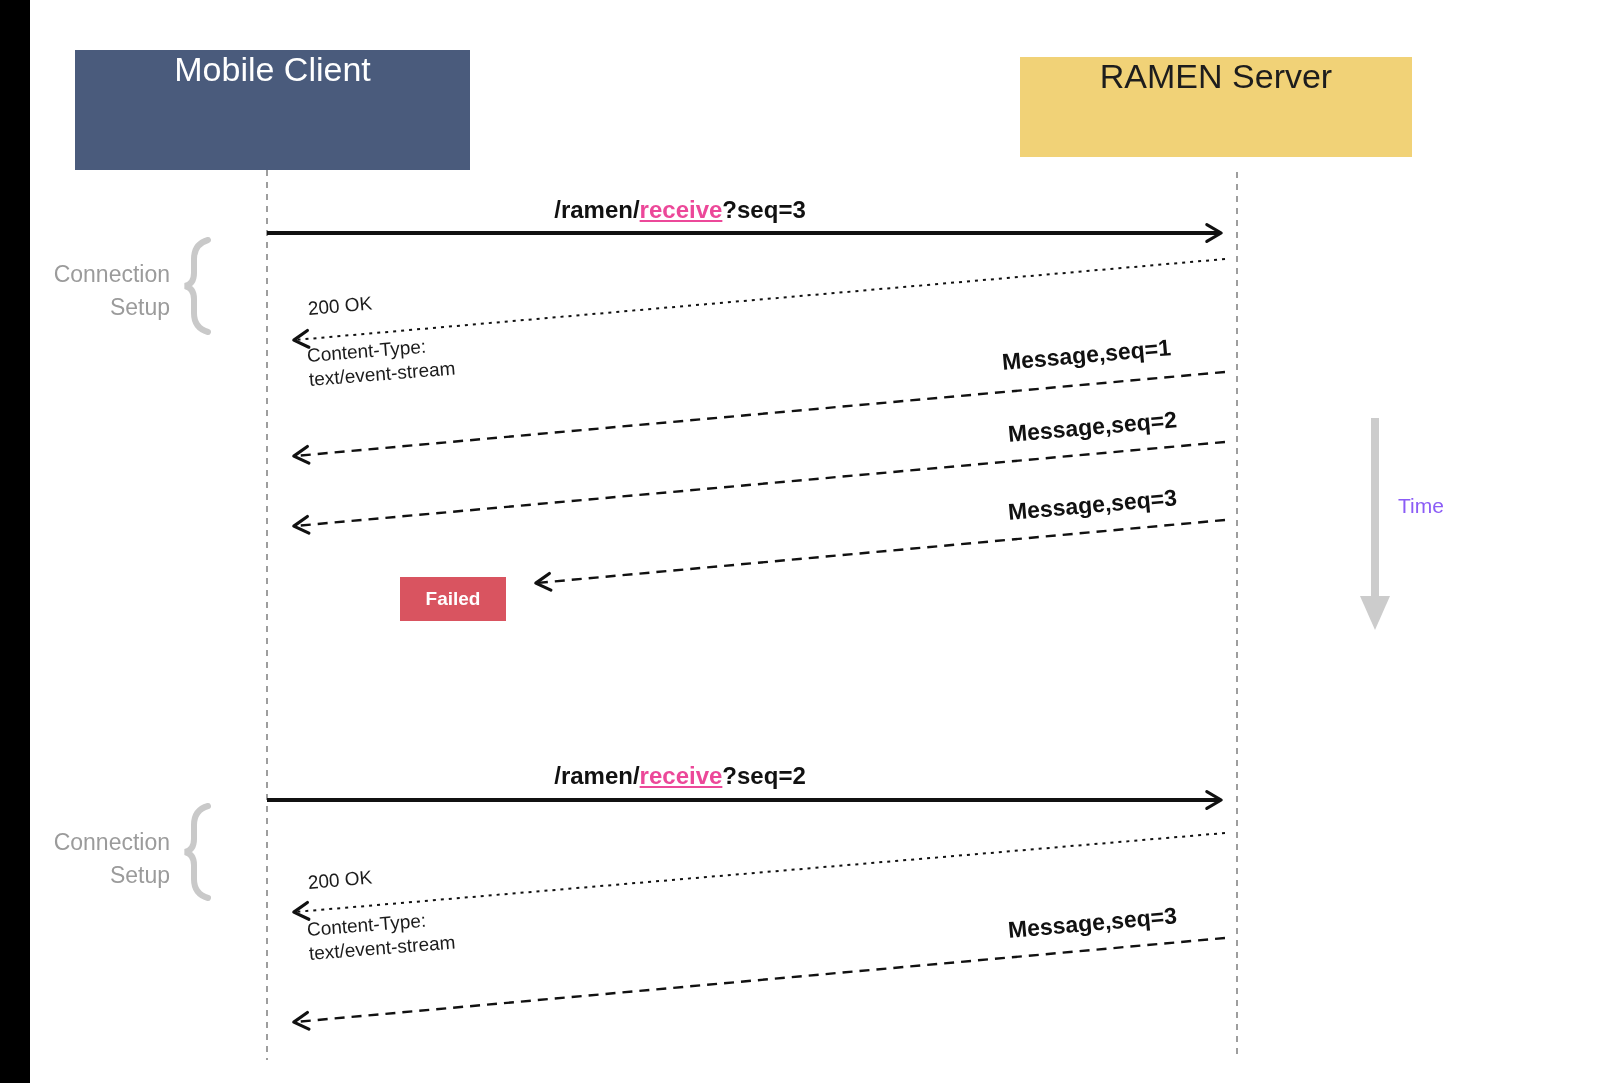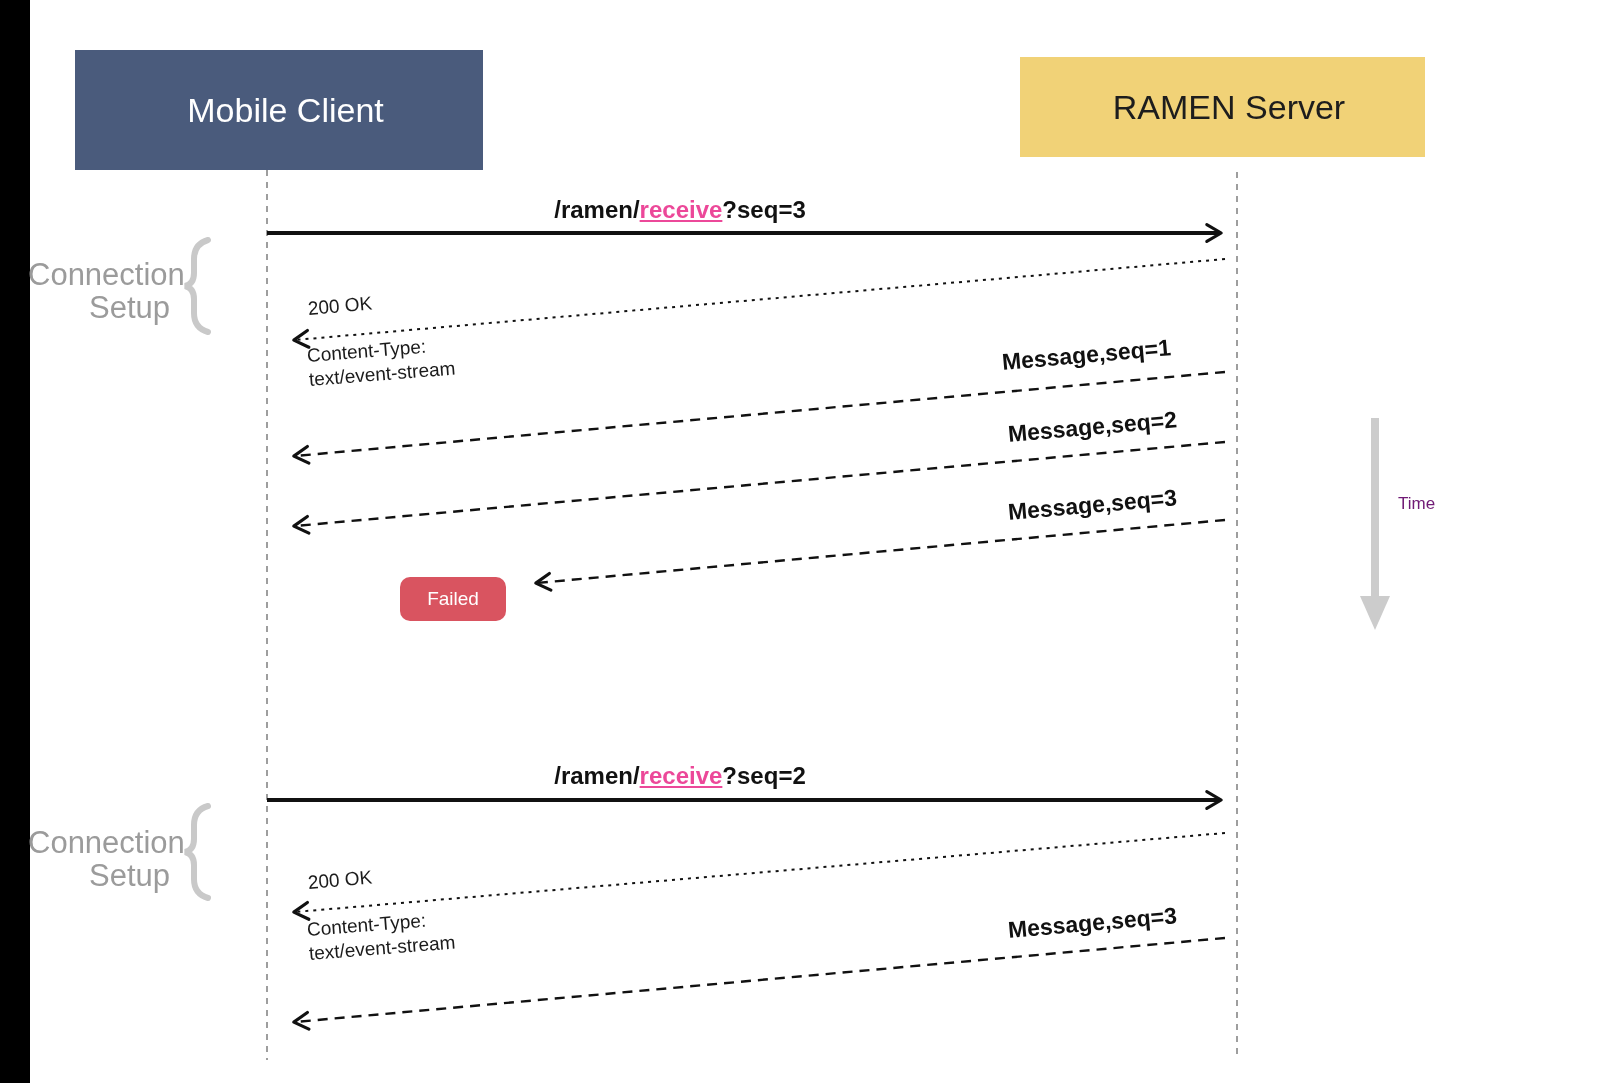--- a/index.html
+++ b/index.html
@@ -10,23 +10,22 @@
     background: #ffffff;
     overflow: hidden;
     font-family: "Liberation Sans", sans-serif;
   }
   .left-bar {
     position: absolute; left: 0; top: 0; width: 30px; height: 1083px;
     background: #000000;
   }
   .actor-box {
     position: absolute;
-    display: flex; align-items: center; justify-content: center;
+    display: flex; align-items: flex-start; justify-content: center;
     font-size: 34px;
-    padding-left: 13px;
   }
   .actor-box.client {
     left: 75px; top: 50px; width: 395px; height: 120px;
     background: #4A5B7C; color: #ffffff;
   }
   .actor-box.server {
     left: 1020px; top: 57px; width: 392px; height: 100px;
     background: #F1D277; color: #1d1d1d;
   }
   svg.layer { position: absolute; left: 0; top: 0; }
@@ -51,31 +50,31 @@
     position: absolute; left: 308px; font-size: 19px; color: #1b1b1b;
     transform: rotate(-5deg); transform-origin: left center; white-space: nowrap;
   }
   .resp-ct {
     position: absolute; left: 308px; font-size: 19px; color: #1b1b1b;
     line-height: 24px; transform: rotate(-4.5deg); transform-origin: left center;
     white-space: nowrap;
   }
   .failed-badge {
     position: absolute; left: 400px; top: 577px; width: 106px; height: 44px;
-    background: #D95460; color: #ffffff; border-radius: 10px;
-    font-weight: normal; font-size: 19px;
+    background: #D95460; color: #ffffff; border-radius: 0;
+    font-weight: bold; font-size: 19px;
     display: flex; align-items: center; justify-content: center;
   }
   .conn {
     position: absolute; left: 28px; width: 142px; text-align: right;
-    font-size: 31px; color: #9b9b9b; line-height: 33px;
+    font-size: 23px; color: #9b9b9b; line-height: 33px;
   }
   .time-label {
     position: absolute; left: 1398px; top: 494px;
-    font-size: 17px; color: #701a75;
+    font-size: 21px; color: #8b5cf6;
   }
 </style>
 </head>
 <body>
 
 <div class="stage">
 
   <div class="left-bar"></div>
 
   <div class="actor-box client">

